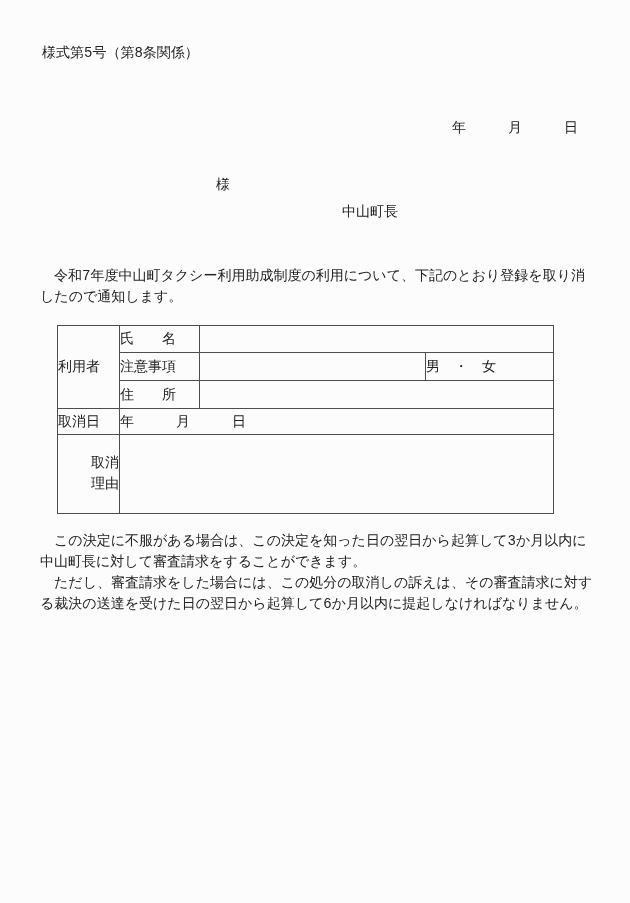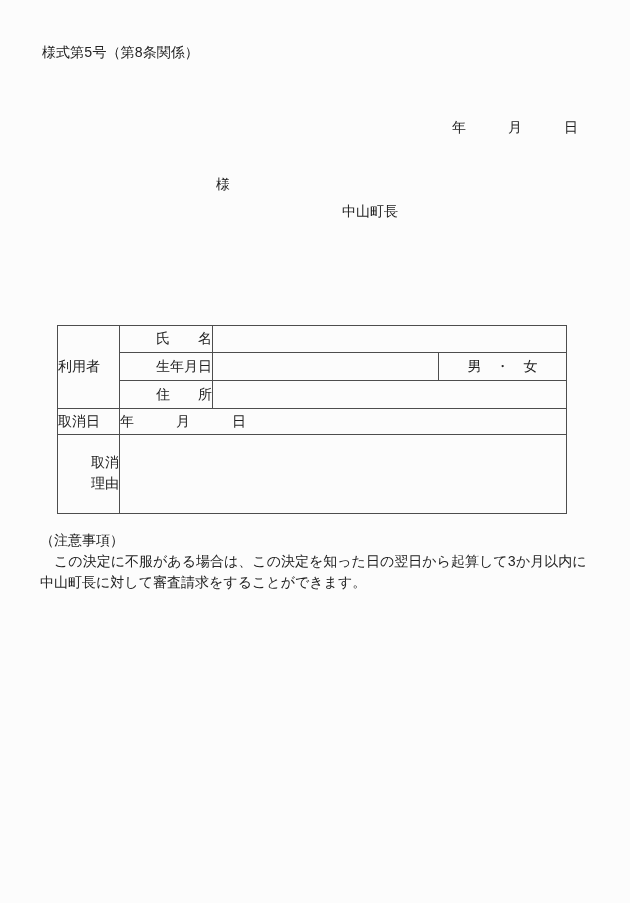--- a/index.html
+++ b/index.html
@@ -32,76 +32,79 @@
   .form-table td {
     border: 1px solid #4d4d4d;
     padding: 0; vertical-align: middle; overflow: hidden;
   }
   .r1 { height: 27px; } .r2 { height: 28px; } .r3 { height: 28px; }
   .r4 { height: 26px; margin-top: 19px; } .r5 { height: 79px; text-align: right; }
   .lab { padding-left: 9px; }
   .lab-narrow { padding-left: 4px; }
   .just {
     display: inline-block; width: 56px;
-    text-align: justify; text-align-last: justify; margin-left: 36px;
+    text-align: justify; text-align-last: justify;
   }
-  .gender { text-align: center; }
+  .gender { }
   .dateval { padding-left: 84px; }
   .pre { white-space: pre-line; line-height: 21px; }
   .notes { position: absolute; left: 40px; top: 531px; width: 560px; line-height: 21px; }
   .notes .np { white-space: pre-line; }
 </style>
 </head>
 <body>
 
 <div class="page">
 
   <div class="form-number">様式第5号（第8条関係）</div>
 
 
   <div class="date-line">年　　　月　　　日</div>
 
   <div class="recipient">様</div>
 
   <div class="sender">中山町長</div>
 
+  <div class="body-par">　令和7年度中山町タクシー利用助成制度の利用について、下記のとおり登録を取り消
+したので通知します。</div>
 
   <table class="form-table">
     <colgroup>
       <col style="width:62px">
       <col style="width:80px">
       <col style="width:226px">
       <col style="width:128px">
     </colgroup>
     <tbody>
       <tr class="r1">
         <td class="lab-narrow" rowspan="3">利用者</td>
         <td class="lab"><span class="just">氏　名</span></td>
         <td colspan="2"></td>
       </tr>
       <tr class="r2">
-        <td class="lab"><span class="just">生年月日</span></td>
+        <td class="lab"><span class="just">注意事項</span></td>
         <td></td>
         <td class="gender">男　・　女</td>
       </tr>
       <tr class="r3">
         <td class="lab"><span class="just">住　所</span></td>
         <td colspan="2"></td>
       </tr>
       <tr class="r4">
         <td class="lab-narrow">取消日</td>
         <td colspan="3" class="dateval">年　　　月　　　日</td>
       </tr>
       <tr class="r5">
         <td class="lab-narrow pre">取消
 理由</td>
         <td colspan="3"></td>
       </tr>
     </tbody>
   </table>
 
   <div class="notes">
-    <div>（注意事項）</div>
     <div class="np">　この決定に不服がある場合は、この決定を知った日の翌日から起算して3か月以内に
 中山町長に対して審査請求をすることができます。</div>
+    <div class="np">　ただし、審査請求をした場合には、この処分の取消しの訴えは、その審査請求に対す
+る裁決の送達を受けた日の翌日から起算して6か月以内に提起しなければなりません。</div>
   </div>
 
 </div>
 
 </body></html>

